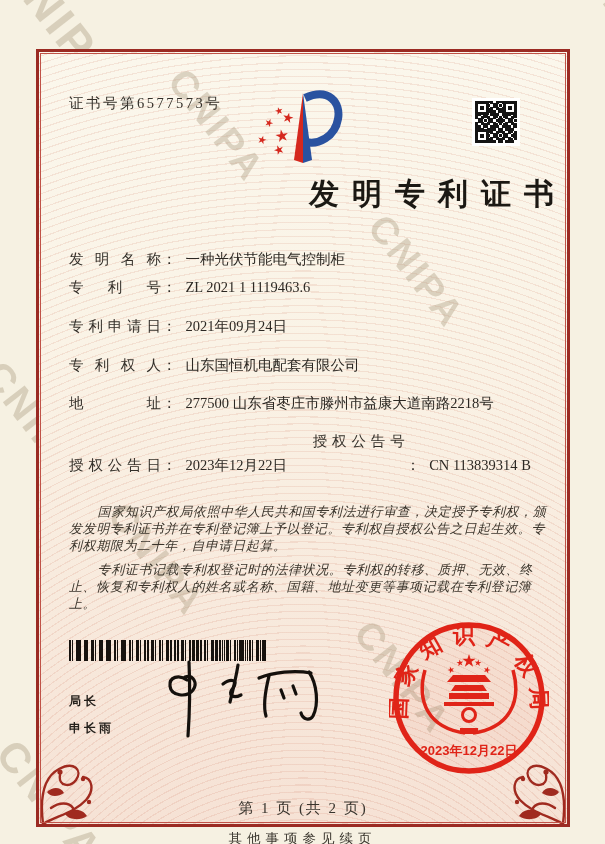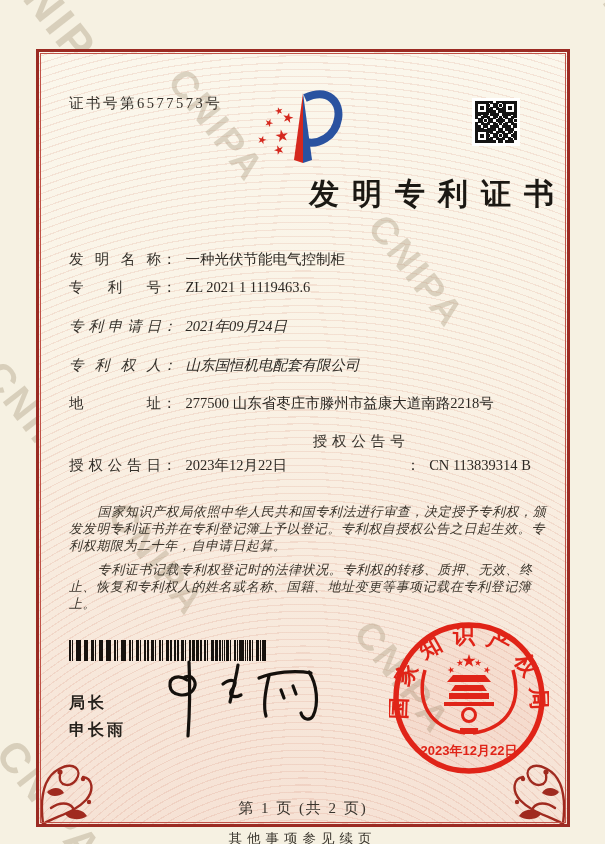--- a/index.html
+++ b/index.html
@@ -69,21 +69,21 @@
 
   .title{
     position:absolute;left:0;right:0;top:122px;text-align:right;
     font-size:30px;font-weight:bold;letter-spacing:13px;text-indent:13px;
     color:#1b1813;z-index:3;
   }
 
   .fields{position:absolute;left:30px;top:198px;width:478px;z-index:3;}
   .frow{line-height:18px;font-size:14.5px;white-space:nowrap;}
   .frow.m24{margin-top:24px;} .frow.m22{margin-top:10px;}
-  .frow.m21{margin-top:21px;font-style:italic;} .frow.m20{margin-top:20px;}
+  .frow.m21{margin-top:21px;} .frow.m20{margin-top:20px;}
   .flabel{
     display:inline-block;width:92px;vertical-align:top;
     text-align:justify;text-align-last:justify;color:#332f29;
   }
   .fcolon{margin:0 9px 0 1px;}
   .fvalue{color:#2c2823;}
   .fpair1{display:inline-block;width:240px;margin-top:24px;}
 
   .paras{position:absolute;left:30px;top:452px;width:478px;z-index:3;}
   .paras p{
@@ -96,21 +96,21 @@
     position:absolute;left:30px;top:588px;width:198px;height:21px;z-index:3;
     background-image:
       repeating-linear-gradient(90deg,#17120e 0 2px,rgba(0,0,0,0) 2px 3px,#17120e 3px 4px,rgba(0,0,0,0) 4px 7px,#17120e 7px 10px,rgba(0,0,0,0) 10px 11px,#17120e 11px 12px,rgba(0,0,0,0) 12px 15px),
       repeating-linear-gradient(90deg,rgba(0,0,0,0) 0 9px,#17120e 9px 11px,rgba(0,0,0,0) 11px 17px,#17120e 17px 18px,rgba(0,0,0,0) 18px 23px);
   }
 
   .sig{position:absolute;left:104px;top:598px;width:185px;height:95px;z-index:3;}
   .director-title,.director-name{
     position:absolute;left:30px;z-index:3;
     font-family:"Liberation Sans","DejaVu Sans",sans-serif;
-    font-weight:bold;font-size:16px;letter-spacing:3px;color:#26221d;
+    font-weight:bold;font-size:12px;letter-spacing:3px;color:#26221d;
   }
   .director-title{top:641px;}
   .director-name{top:668px;}
 
   .seal{position:absolute;left:350px;top:566px;width:160px;height:160px;z-index:4;}
 
   .page-num{
     position:absolute;left:0;right:0;top:747px;text-align:center;
     font-size:15px;letter-spacing:2px;color:#38342d;z-index:3;
   }

